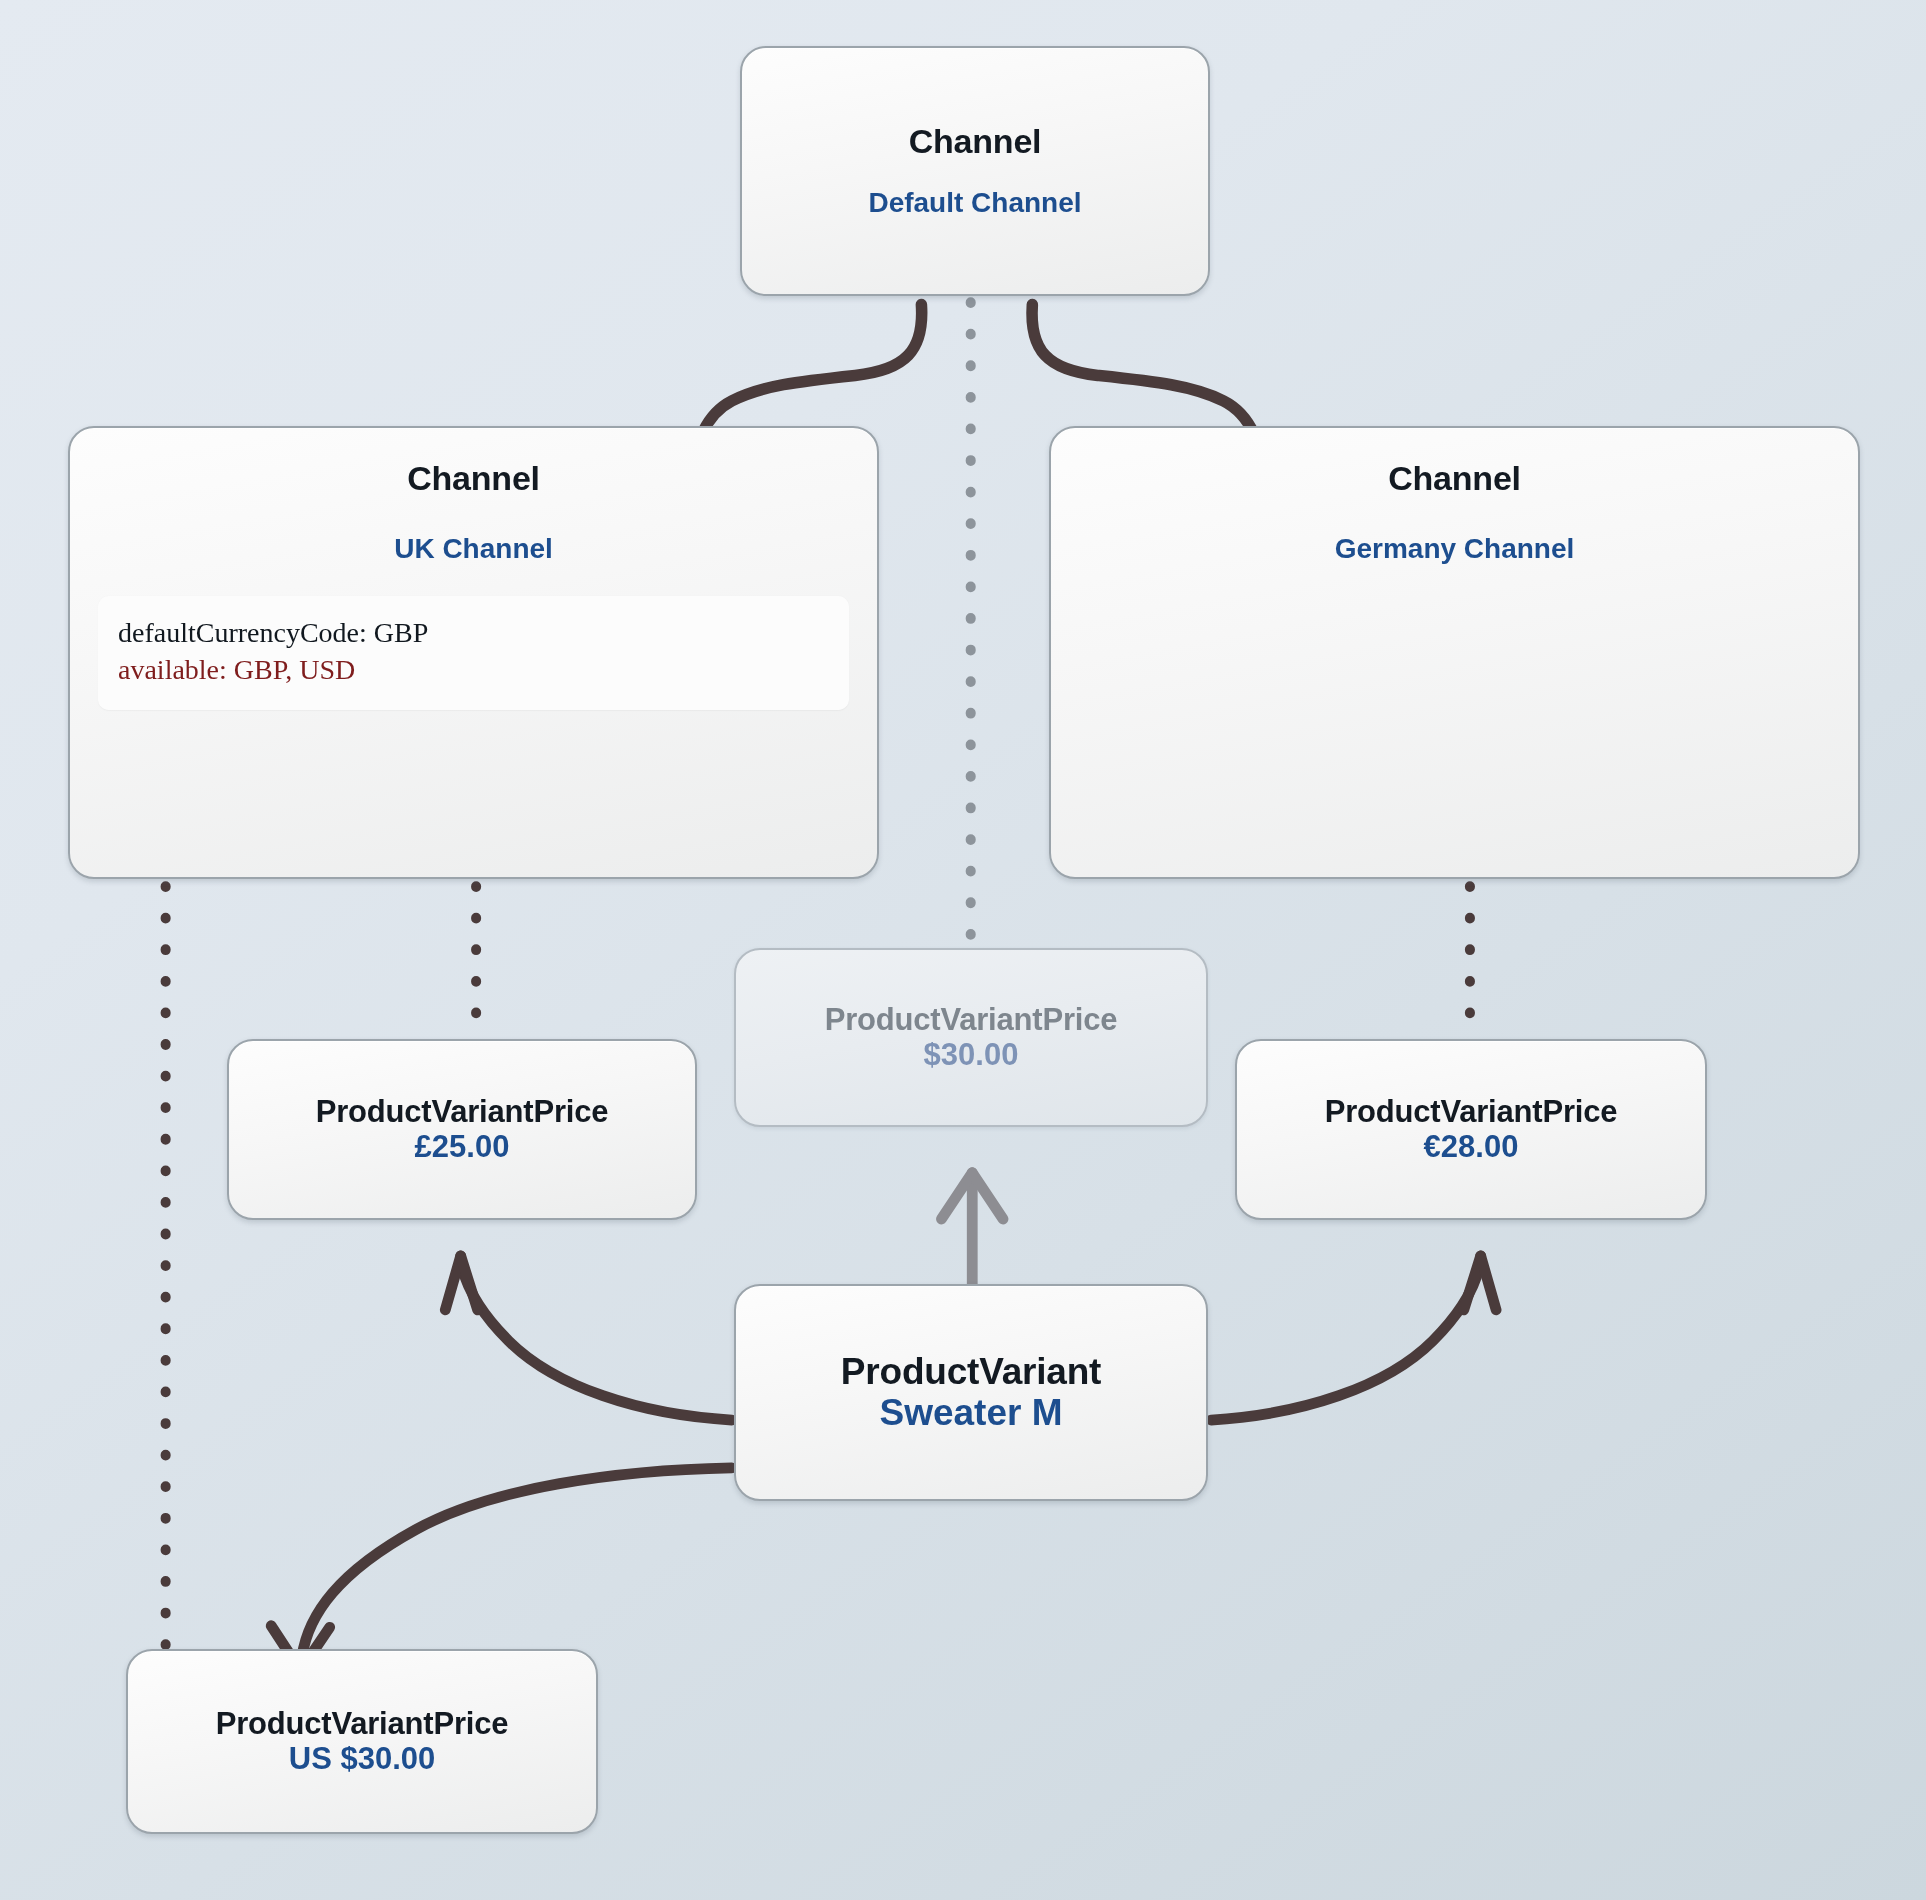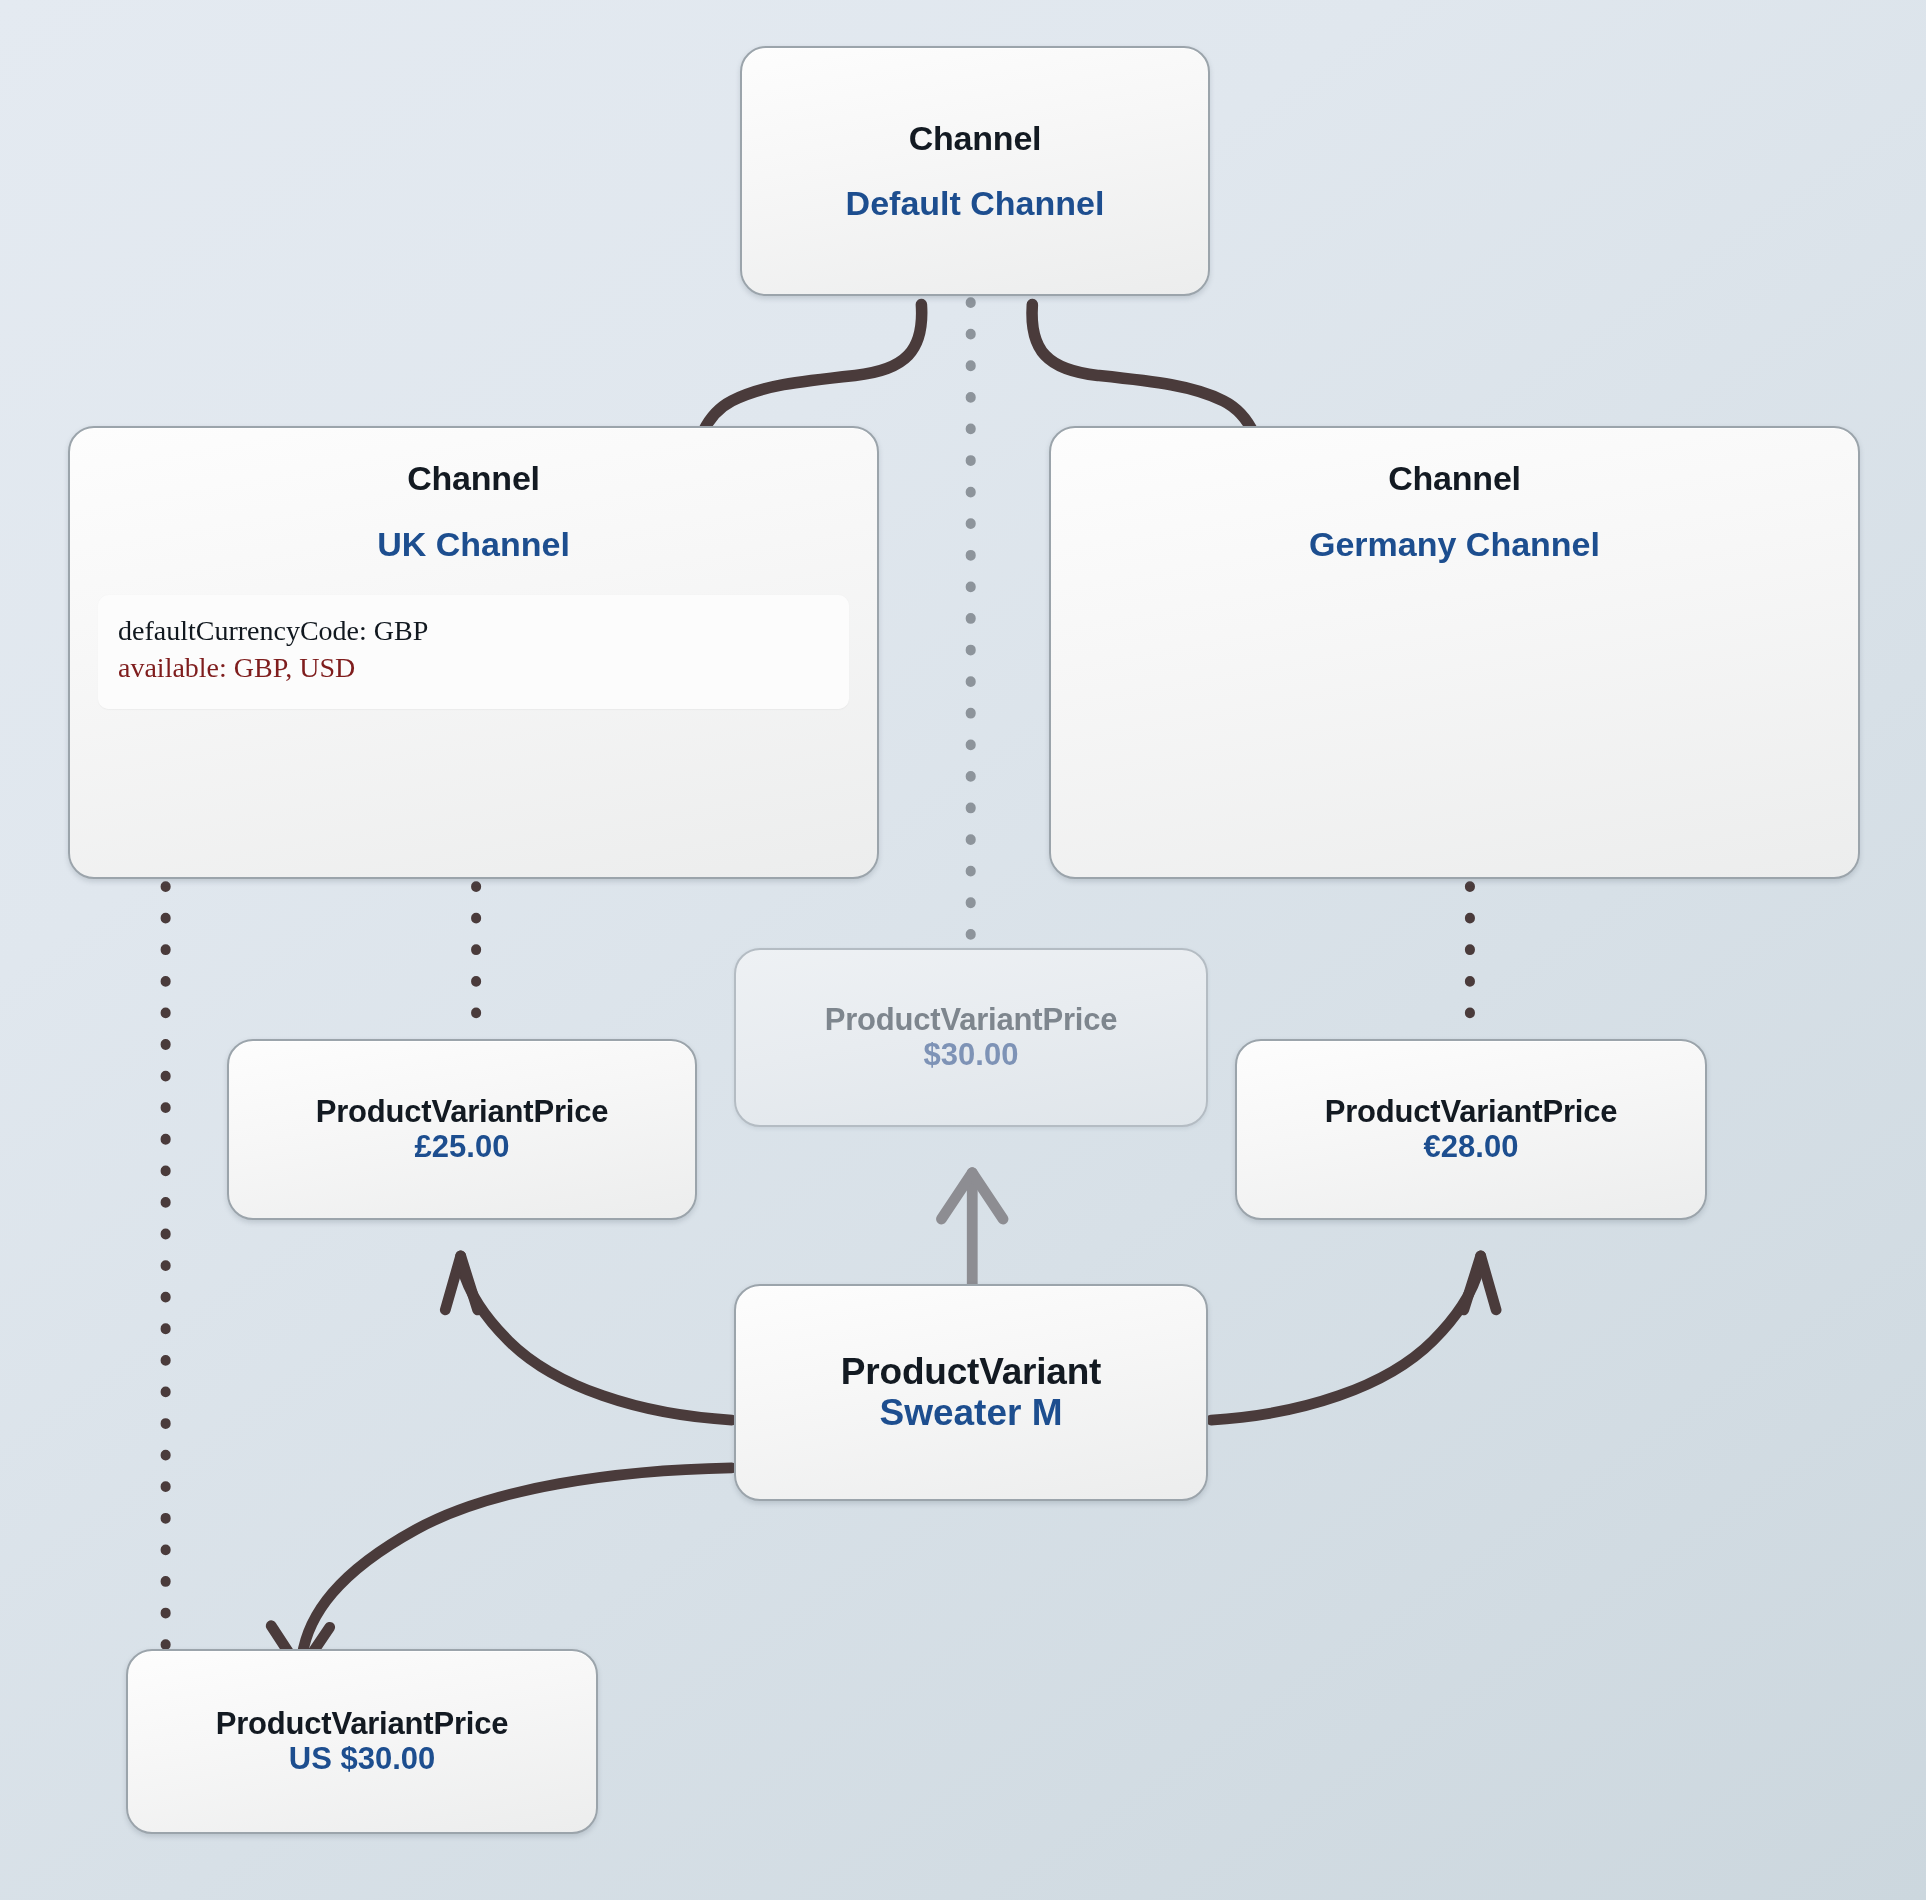--- a/index.html
+++ b/index.html
@@ -43,31 +43,31 @@
   }
 
   .node-type {
     font-size: 34px;
     font-weight: bold;
     color: #131a22;
     letter-spacing: -0.2px;
     line-height: 1.1;
   }
   .node-value {
-    font-size: 34px;
+    font-size: 28px;
     font-weight: bold;
     color: #1d4e8f;
     line-height: 1.1;
   }
 
   
   .node.channel-top .node-type { margin-bottom: 28px; }
   .node.channel-card { padding: 26px 28px 31px; justify-content: flex-start; }
   .node.channel-card .node-type { margin-top: 6.2px; }
-  .node.channel-card .node-value { margin-top: 28px; }
+  .node.channel-card .node-value { margin-top: 36px; }
 
   .code-panel {
     margin-top: 32px;
     width: 100%;
     box-sizing: border-box;
     background: #fcfcfc;
     border-radius: 10.8px;
     padding: 18.5px 20px 21.6px;
     text-align: left;
     box-shadow: 0 0.8px 1.5px rgba(0,0,0,0.04);

